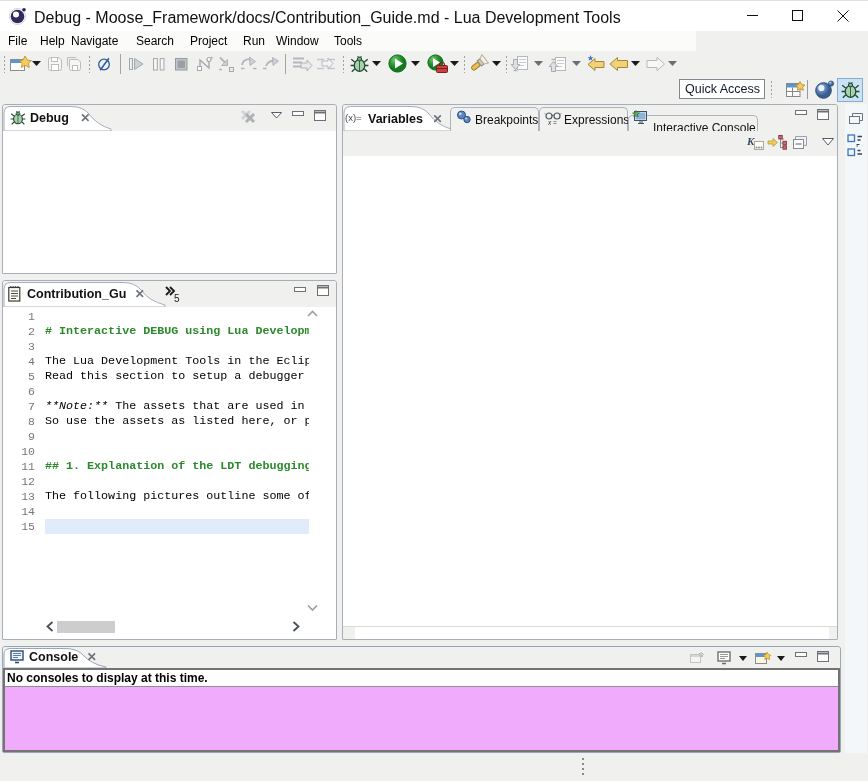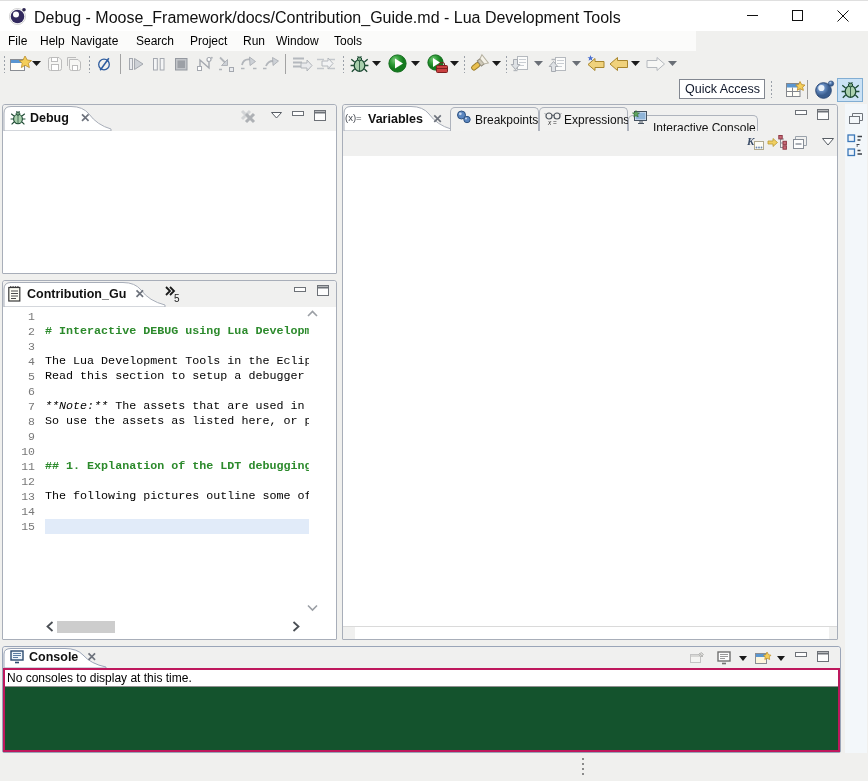--- a/index.html
+++ b/index.html
@@ -316,21 +316,21 @@
   <div style="position:absolute; left:0; top:522px; width:12px; bottom:0; background:#f0f0ef;"></div>
   <div style="position:absolute; right:0; top:522px; width:8px; bottom:0; background:#f0f0ef;"></div>
 </div>
 
 <div id="p-cons" class="panel">
   <div class="phead" style="height:21px; background:#f0f0ef;"></div>
   <svg width="105" height="22" style="left:0;top:-1px" viewBox="0 0 105 22">
       <path d="M1,22 L1,8 Q1,2.5 8,2.5 L62,2.5 Q74,2.5 80,9 Q88,18 103,21 L103,22 Z" fill="#ffffff" stroke="#9aa5b8" stroke-width="1"></path>
     </svg>
   <div class="tabsel" style="left:26px; top:3px;">Console <span class="tabx" style="margin-left:5px">✕</span></div>
-  <div style="position:absolute; left:0px; top:21px; right:0px; bottom:0px; border:2px solid #be185d; background:#14532d;">
+  <div style="position:absolute; left:0px; top:21px; right:0px; bottom:0px; border:2px solid #737373; background:#f0abfc;font-weight:bold;">
     <div style="background:#fff; border-bottom:1px solid #8f8f8f; height:17px; font-size:12px; color:#000; padding:1px 0 0 2px;">No consoles to display at this time.</div>
   </div>
 </div>
 
 <div id="rtrim" class="abs"></div>
 
 <svg width="16" height="16" style="left:10px;top:110px">
  <ellipse cx="8" cy="9" rx="4.4" ry="4.8" fill="#a9cfad" stroke="#1d4a33" stroke-width="1.1"></ellipse>
  <path d="M8,4.2 L8,13.8" stroke="#1d4a33" stroke-width="0.7"></path>
  <ellipse cx="8" cy="3.6" rx="1.8" ry="1.6" fill="#7ca886" stroke="#1d4a33" stroke-width="0.9"></ellipse>

